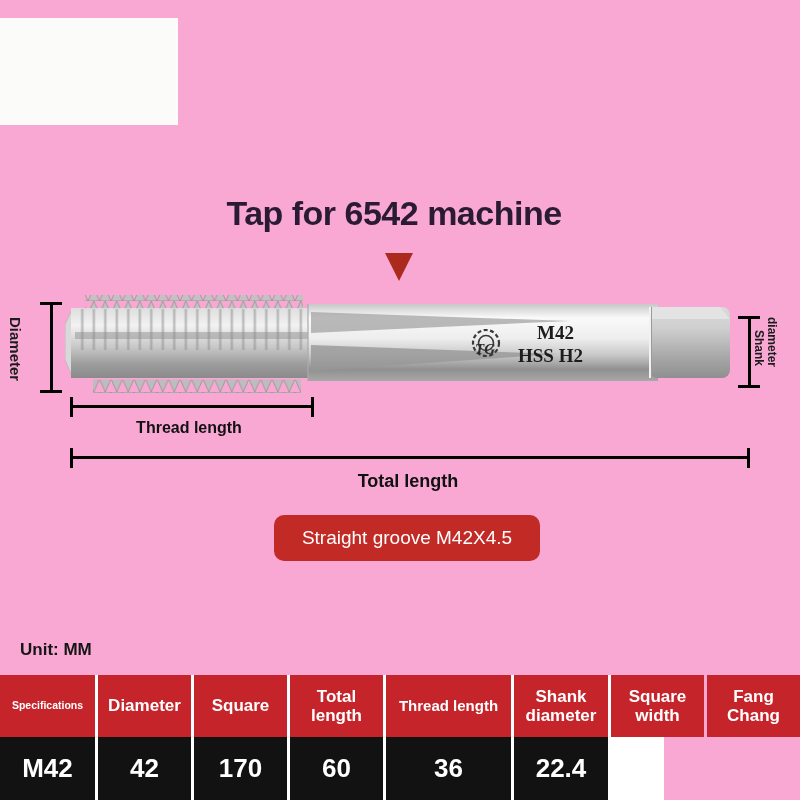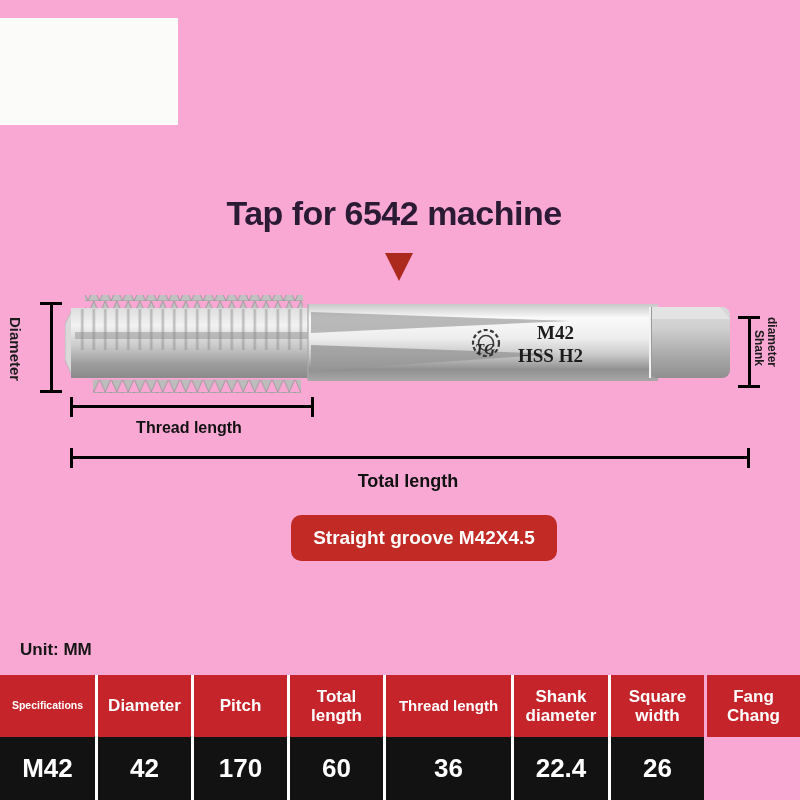--- a/index.html
+++ b/index.html
@@ -27,22 +27,22 @@
 
   .vtext{position:absolute;writing-mode:vertical-lr;font-weight:700;color:#1c1c1c;white-space:nowrap;}
   .vtext.big{font-size:15px;}
   .vtext.small{font-size:12px;}
 
   .dim-label{position:absolute;text-align:center;font-weight:700;color:#111;}
   #thread-label{left:70px;top:419px;width:238px;font-size:16px;}
   #total-label{left:8px;top:471px;width:800px;font-size:18px;}
 
   .groove-badge{position:absolute;left:274px;top:515px;width:266px;height:46px;
-         background:#c22a26;border-radius:10px;color:#ffffff;font-size:19px;font-weight:700;
-         display:flex;align-items:center;justify-content:center;margin-left:17px;}
+         background:#c22a26;border-radius:10px;color:#ffffff;font-size:19px;font-weight:400;
+         display:flex;align-items:center;justify-content:center;}
 
   .unit-note{position:absolute;left:20px;top:640px;font-size:17px;font-weight:700;color:#151515;}
 
   .spec-table{position:absolute;left:0;top:675px;width:664px;height:125px;background:#ffffff;
          display:grid;grid-template-columns:95px 93px 93px 93px 125px 94px 93px 93px;
          grid-template-rows:62px 63px;column-gap:3px;row-gap:0;}
   .th{background:#c5242b;color:#ffffff;font-weight:700;font-size:17px;line-height:1.12;
          display:flex;align-items:center;justify-content:center;text-align:center;padding:0 4px;}
   .th.sm{font-size:10.5px;}
   .th.md{font-size:15px;}
@@ -146,21 +146,21 @@
   <div class="unit-note">Unit: MM</div>
 
   <div class="spec-table">
     <div class="th sm">
         <span>Specifications</span>
       </div>
     <div class="th">
         <span>Diameter</span>
       </div>
     <div class="th">
-        <span>Pitch</span>
+        <span>Square</span>
       </div>
     <div class="th">
         <span>Total length</span>
       </div>
     <div class="th md">
         <span>Thread length</span>
       </div>
     <div class="th">
         <span>Shank diameter</span>
       </div>
@@ -182,18 +182,15 @@
       </div>
     <div class="td">
         <span>60</span>
       </div>
     <div class="td">
         <span>36</span>
       </div>
     <div class="td">
         <span>22.4</span>
       </div>
-    <div class="td">
-        <span>26</span>
-      </div>
   </div>
 
 </div>
 
 </body></html>

